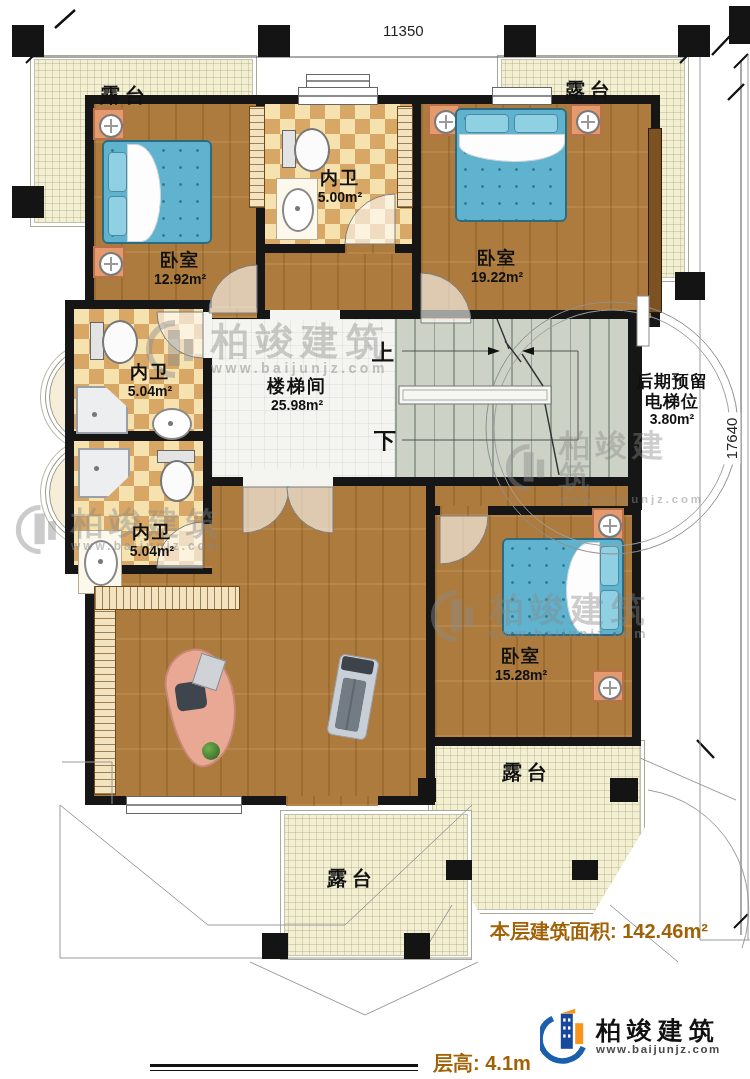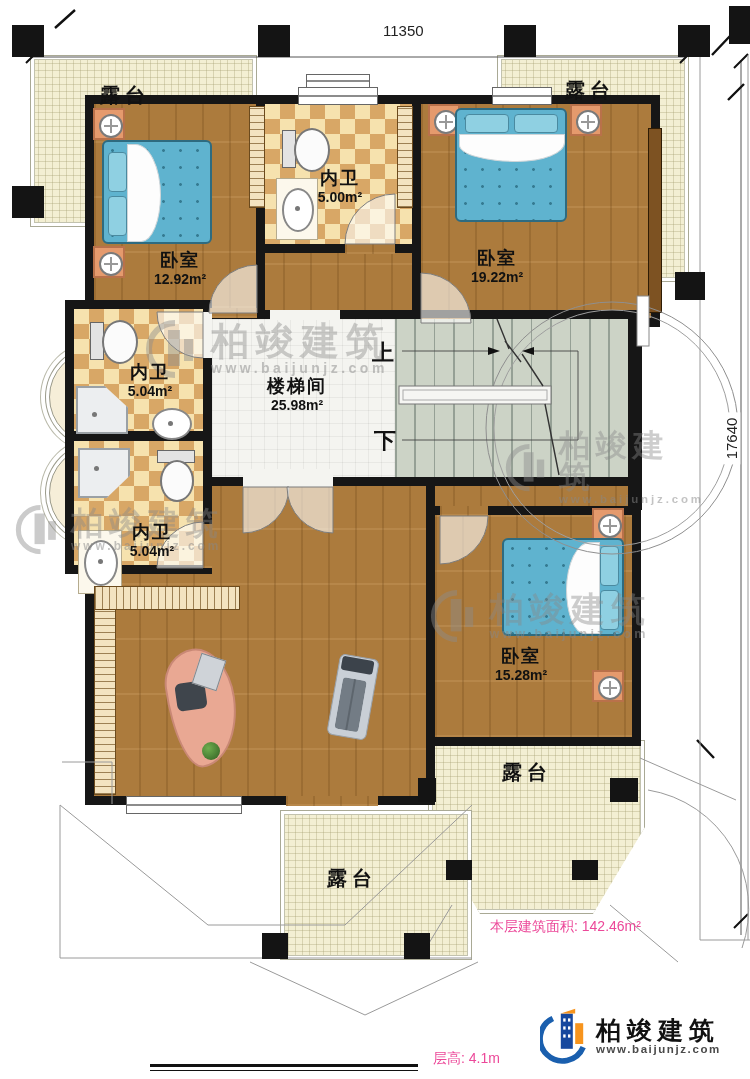--- a/index.html
+++ b/index.html
@@ -54,21 +54,21 @@
   .tlabel{position:absolute;z-index:6;transform:translate(-50%,-50%);font-weight:bold;font-size:20px;letter-spacing:5px;color:#111;white-space:nowrap}
   .updown{position:absolute;z-index:6;font-weight:bold;font-size:22px;color:#111}
   .dim{position:absolute;z-index:7;font-size:15px;color:#222;background:#fff;padding:0 5px;white-space:nowrap}
   .wm{position:absolute;z-index:5;display:flex;align-items:center;gap:8px;pointer-events:none;color:rgba(140,140,140,.45)}
   .wm-name{font-size:38px;font-weight:900;letter-spacing:7px;line-height:1;color:rgba(135,135,135,.42)}
   .wm-site{font-size:14px;font-weight:bold;letter-spacing:3.5px;color:rgba(135,135,135,.5)}
   svg.overlay{position:absolute;left:0;top:0;z-index:4;pointer-events:none}
   .footer-title{position:absolute;z-index:8;font-weight:bold;font-size:34px;letter-spacing:4px;color:#111;white-space:nowrap}
   .footer-scale{font-size:31px;letter-spacing:1px;margin-left:14px;font-weight:bold}
   .uline{position:absolute;z-index:8;background:#111}
-  .footer-h{position:absolute;z-index:8;font-weight:normal;font-size:14px;color:#ec4899;white-space:nowrap}
+  .footer-h{position:absolute;z-index:8;font-weight:bold;font-size:20px;color:#a16207;white-space:nowrap}
   .logo{position:absolute;z-index:8;display:flex;align-items:center;gap:8px}
   .logo-name{font-size:25px;font-weight:900;letter-spacing:6px;color:#111;line-height:1.05}
   .logo-site{font-size:11.5px;font-weight:bold;letter-spacing:1.6px;color:#4a4a4a}
 </style>
 </head>
 <body>
 
 <div id="canvas">
 
   <div class="terrace" style="left:30px;top:55px;width:225px;height:170px"></div>
@@ -315,20 +315,25 @@
     <span class="nm">卧室</span>
     <span class="ar">19.22m²</span>
   </div>
   <div class="lbl" style="left:150px;top:380px">
     <span class="nm">内卫</span>
     <span class="ar">5.04m²</span>
   </div>
   <div class="lbl" style="left:297px;top:394px">
     <span class="nm">楼梯间</span>
     <span class="ar">25.98m²</span>
+  </div>
+  <div class="lbl" style="left:672px;top:400px">
+    <span class="nm" style="font-size:17px;letter-spacing:1px">后期预留</span>
+    <span class="nm" style="font-size:17px;letter-spacing:1px">电梯位</span>
+    <span class="ar">3.80m²</span>
   </div>
   <div class="lbl" style="left:152px;top:540px">
     <span class="nm">内卫</span>
     <span class="ar">5.04m²</span>
   </div>
   <div class="lbl" style="left:521px;top:664px">
     <span class="nm">卧室</span>
     <span class="ar">15.28m²</span>
   </div>
 

